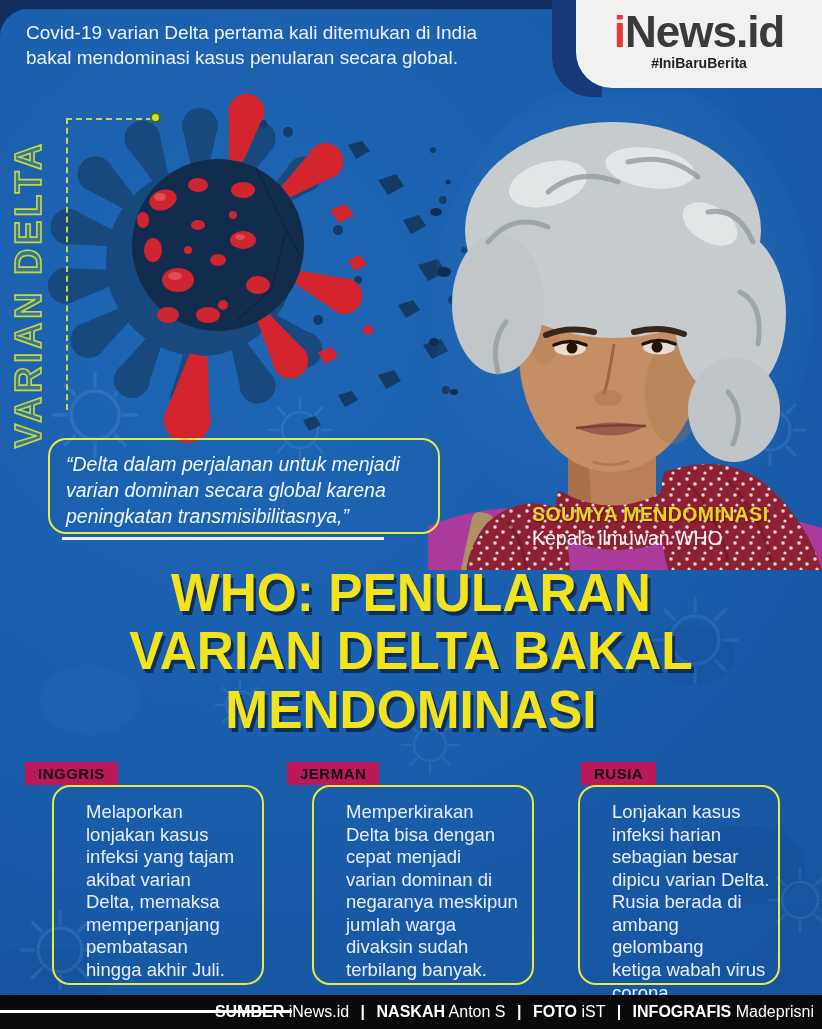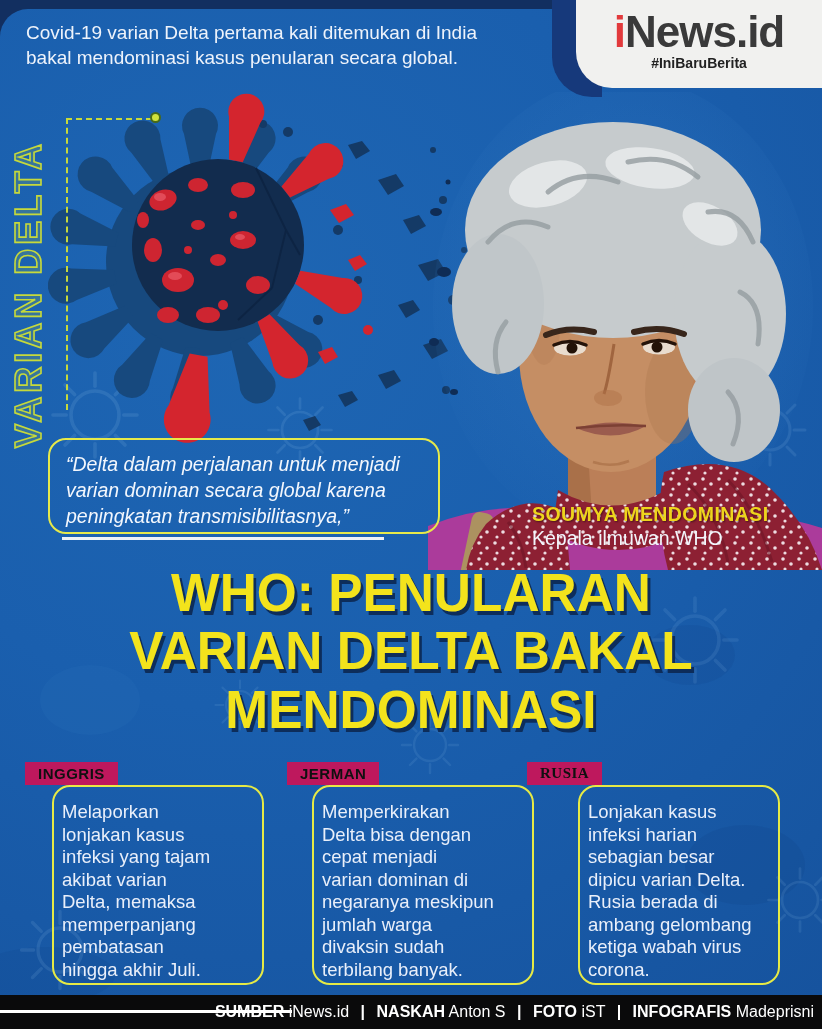--- a/index.html
+++ b/index.html
@@ -49,28 +49,28 @@
   .speaker-title { position:absolute; left:532px; top:527px; z-index:4; font-size:19.5px; color:#f2f6fc; }
 
   
   .headline { position:absolute; left:0; top:564px; width:822px; z-index:4; text-align:center;
     font-size:53px; font-weight:700; line-height:1.1; color:#f3e31c; letter-spacing:0;
     text-shadow:3px 4px 0 rgba(13,42,86,.95); transform:scaleX(.97); }
 
   
   .card-box { position:absolute; top:785px; height:200px; border:2.5px solid #e6ea45;
     border-radius:18px; z-index:4; }
-  .card-box .card-text { padding:14px 5px 0 8px; font-size:18.5px; line-height:1.22;
+  .card-box .card-text { padding:14px 5px 0 32px; font-size:18.5px; line-height:1.22;
     color:#e9effa; white-space:pre-line; }
   .card-1 { left:52px; width:212px; }
   .card-2 { left:312px; width:222px; }
   .card-3 { left:578px; width:202px; }
   .card-label { position:absolute; top:762px; z-index:5; background:#be185d; color:#101010;
     font-size:15px; font-weight:700; letter-spacing:.5px; padding:3px 13px; }
-  .label-1 { left:25px; } .label-2 { left:287px; } .label-3 { left:527px;font-family:Liberation Serif, serif; }
+  .label-1 { left:25px; } .label-2 { left:287px; } .label-3 { left:581px; }
 
   
   .footer { position:absolute; left:0; top:995px; width:822px; height:34px; background:#0a0a0b; z-index:6; }
   .footer-line { position:absolute; left:0; top:15px; width:292px; height:3px; background:#ffffff; }
   .credits { position:absolute; right:8px; top:0; height:34px; line-height:34px; color:#fff;
     font-size:16px; white-space:nowrap; }
   .credits b { font-weight:700; }
   .credits .sep { margin:0 7px; font-weight:700; }
 </style>
 </head>

